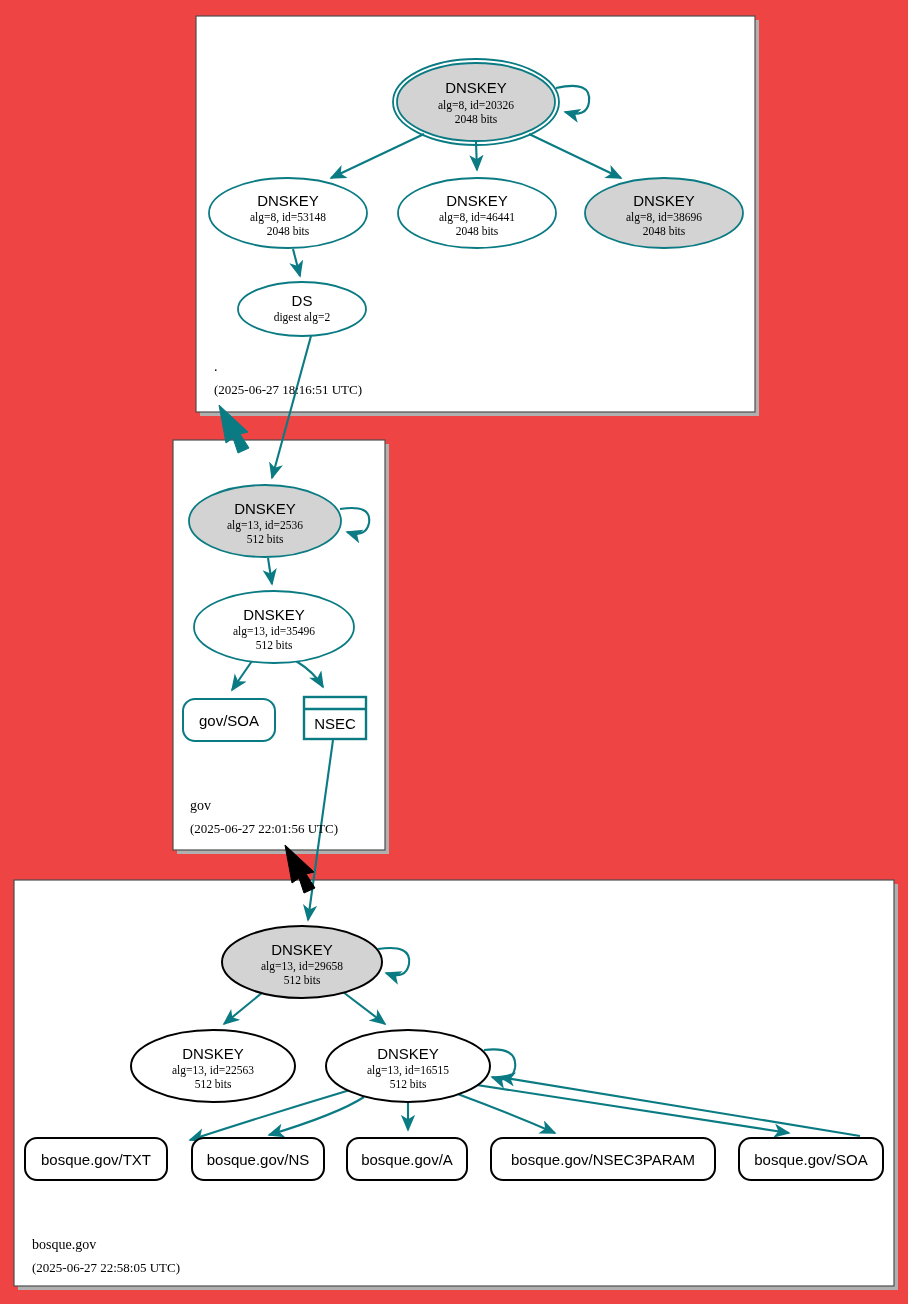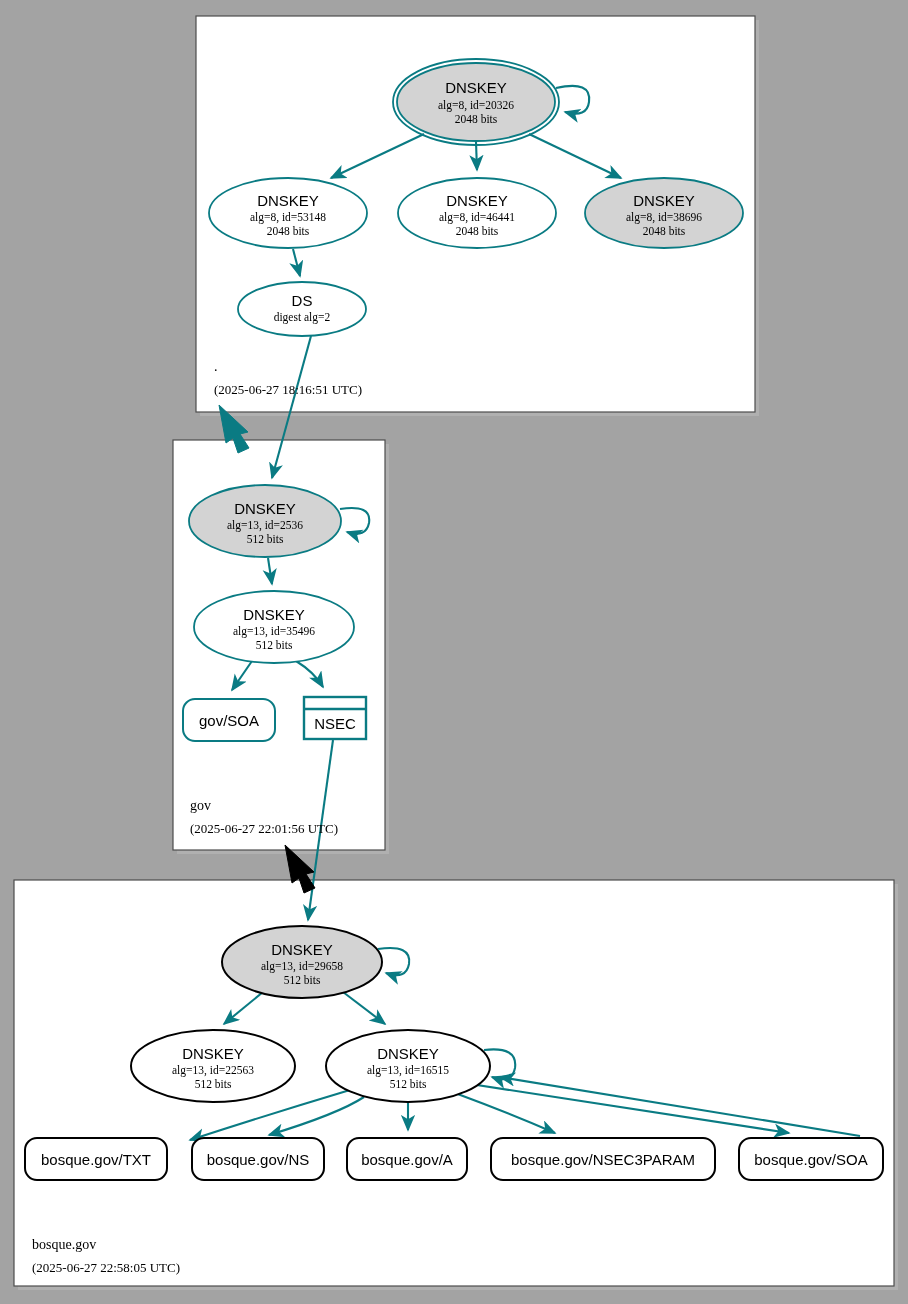--- a/index.html
+++ b/index.html
@@ -6,21 +6,21 @@
   html, body {
     margin: 0;
     padding: 0;
     background: #ffffff;
     font-family: "Liberation Sans", sans-serif;
   }
   #canvas {
     position: relative;
     width: 908px;
     height: 1304px;
-    background: #a3a3a3;
+    background: #ef4444;
     overflow: hidden;
   }
   svg.layer {
     position: absolute;
     left: 0;
     top: 0;
     width: 908px;
     height: 1304px;
     overflow: visible;
   }

